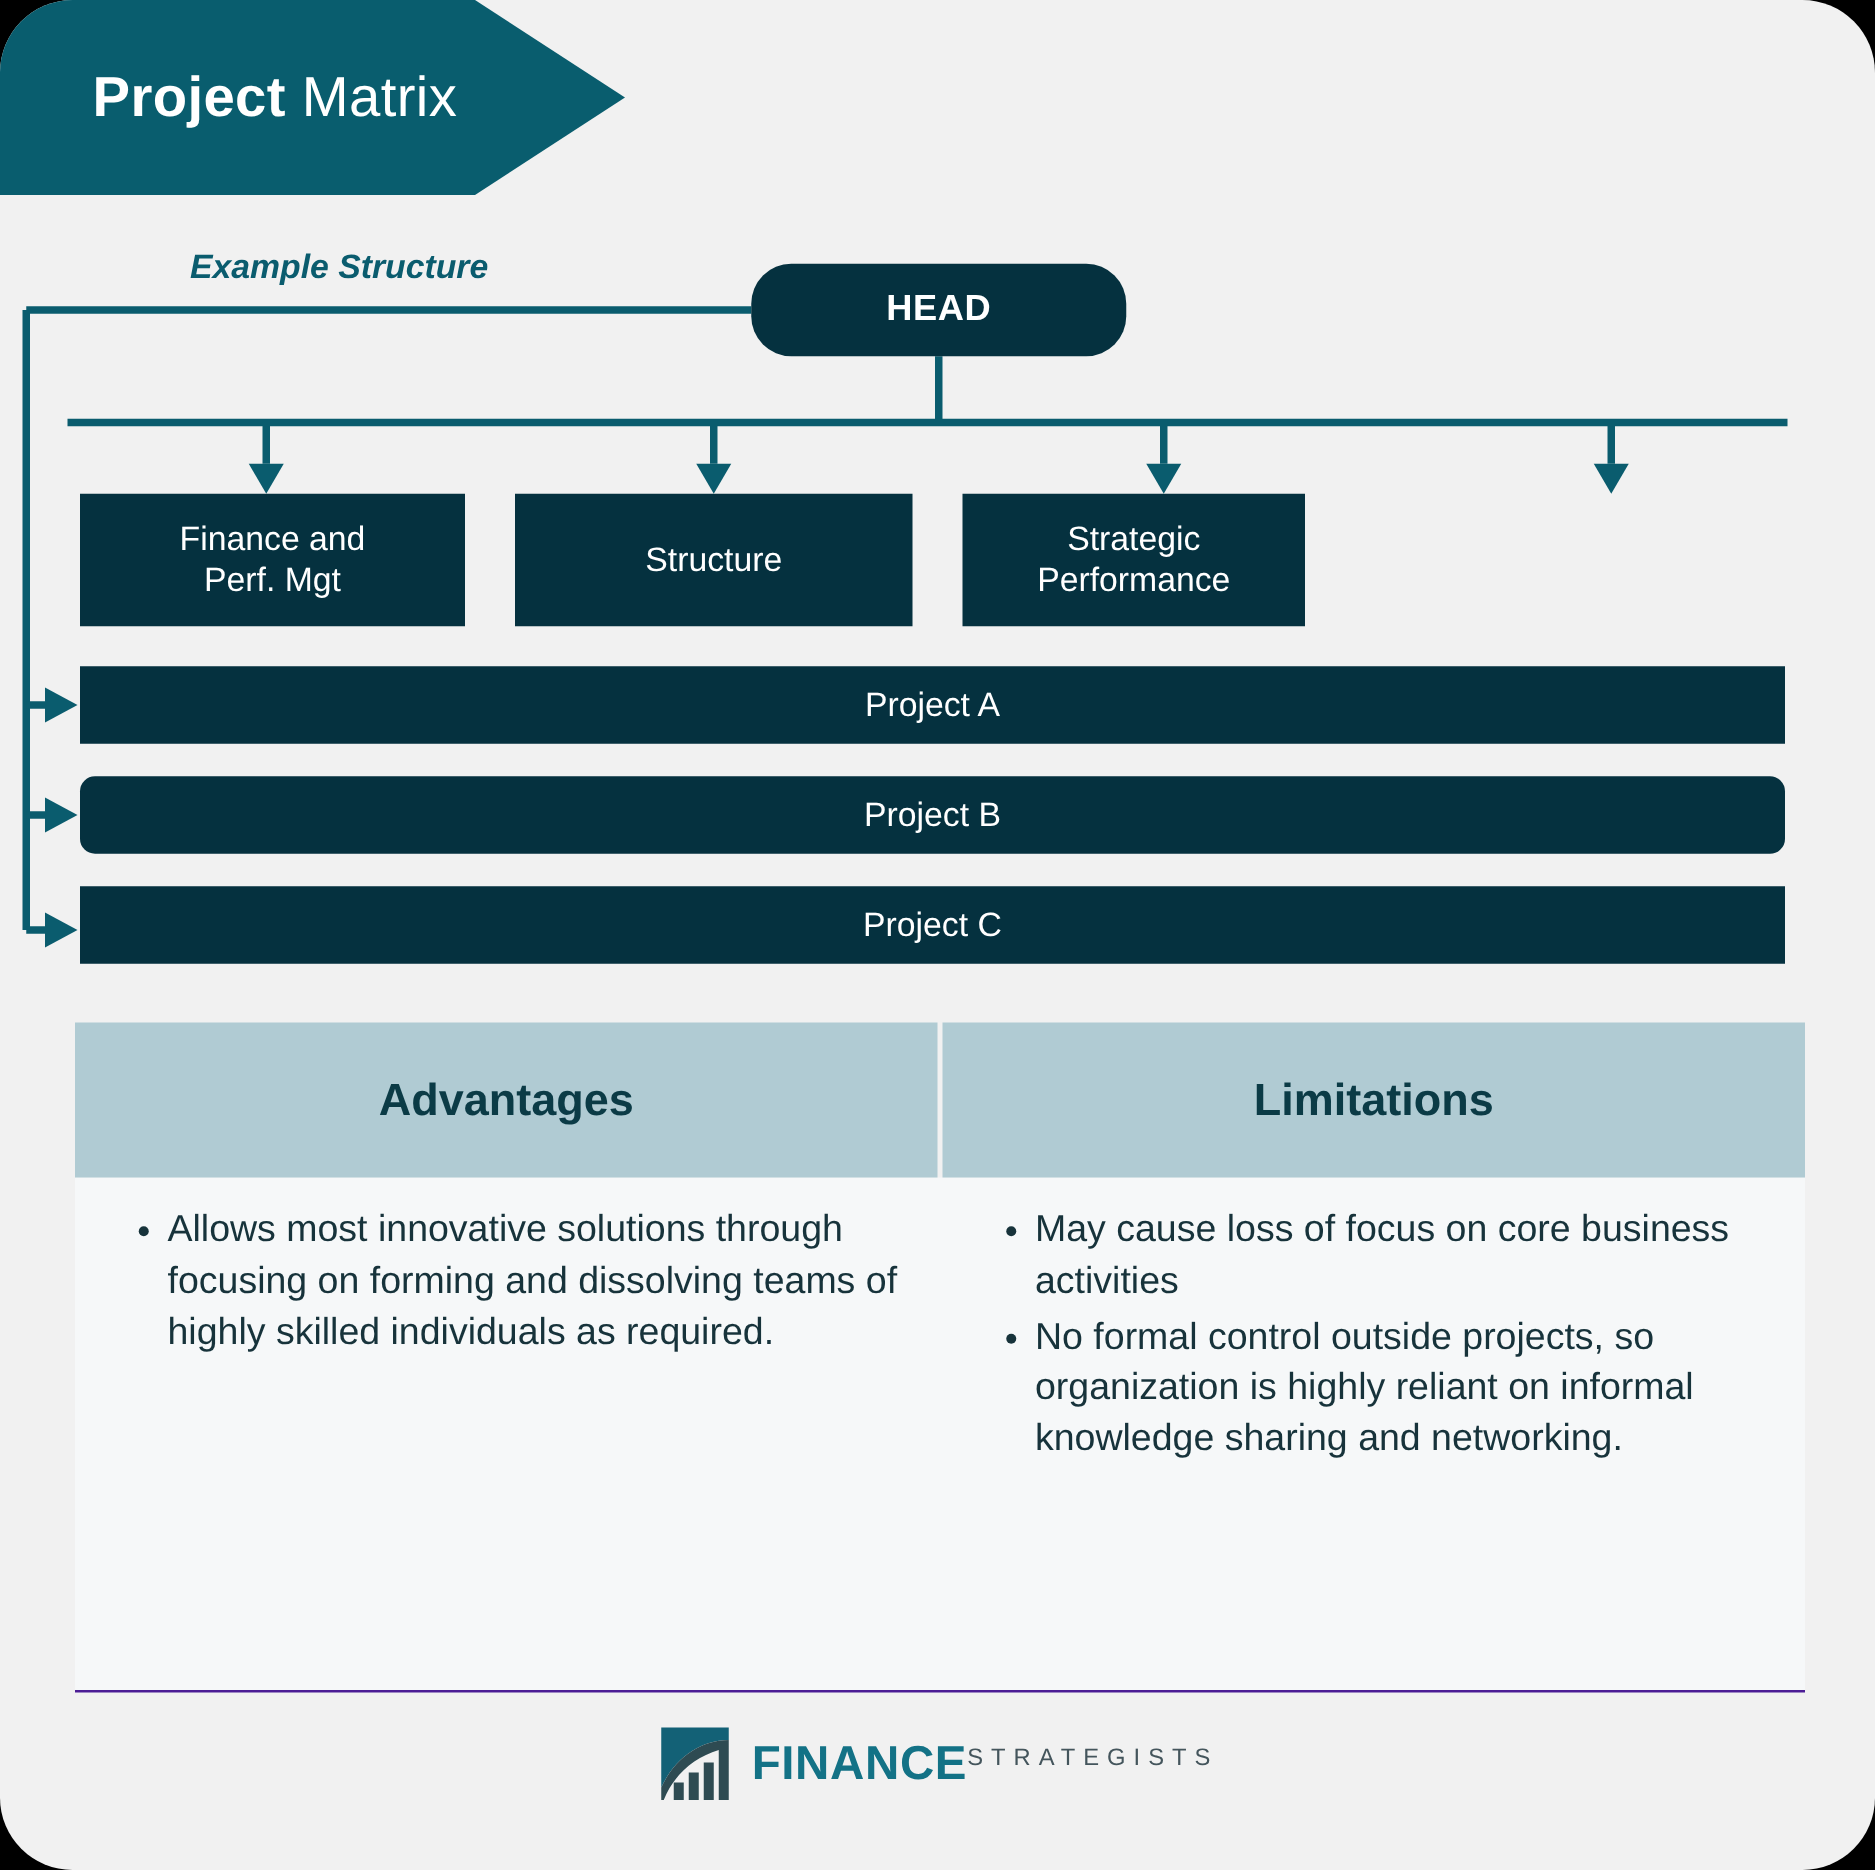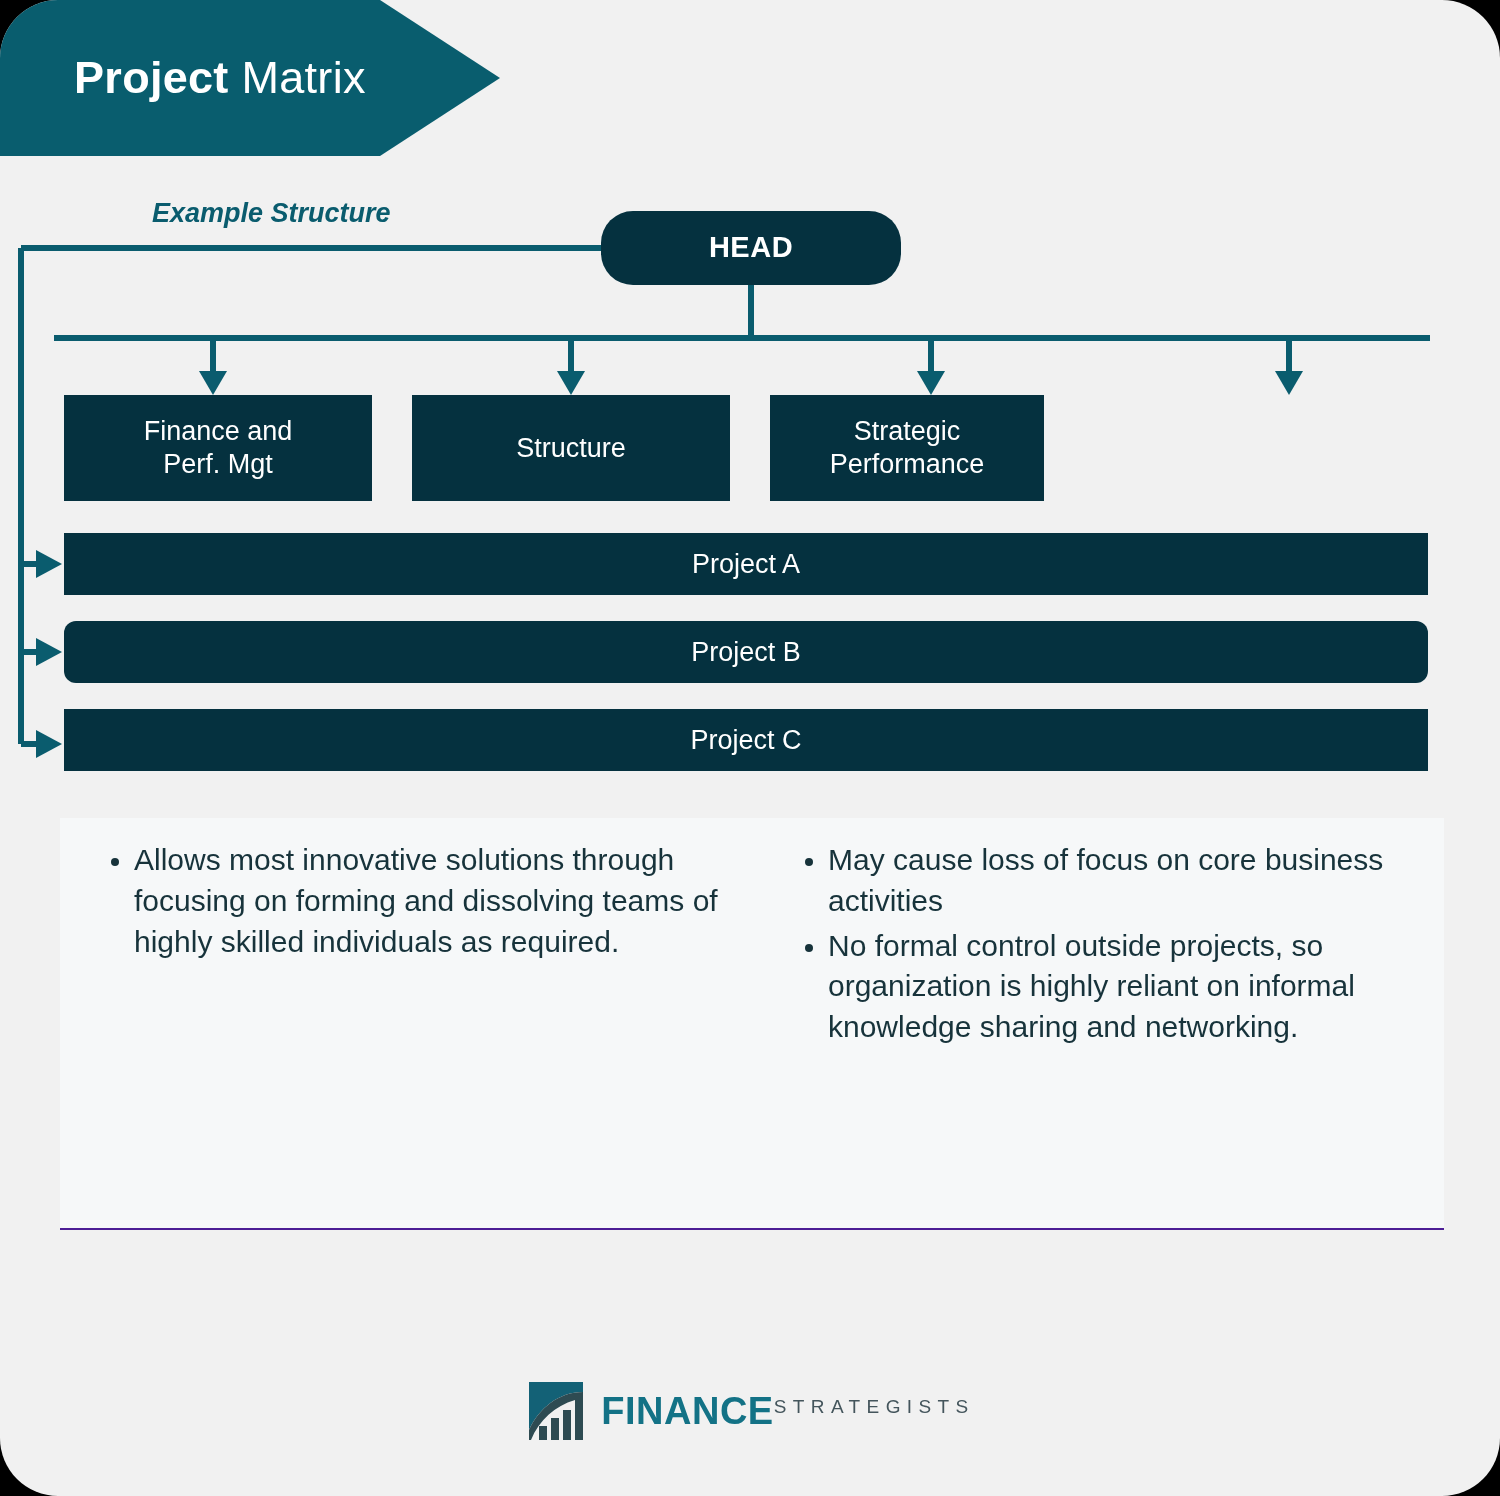--- a/index.html
+++ b/index.html
@@ -263,20 +263,24 @@
       <div class="node dept dept-2">
           <span>Strategic<br>Performance</span>
         </div>
 
       <div class="node project project-0">Project A</div>
       <div class="node project project-1">Project B</div>
       <div class="node project project-2">Project C</div>
     </div>
 
     <div class="table">
+      <div class="table-head">
+        <div class="th th-adv">Advantages</div>
+        <div class="th th-lim">Limitations</div>
+      </div>
       <div class="table-body">
         <div class="td">
           <ul>
             <li>Allows most innovative solutions through focusing on forming and dissolving teams of highly skilled individuals as required.</li>
           </ul>
         </div>
         <div class="td">
           <ul>
             <li>May cause loss of focus on core business activities</li>
             <li>No formal control outside projects, so organization is highly reliant on informal knowledge sharing and networking.</li>

